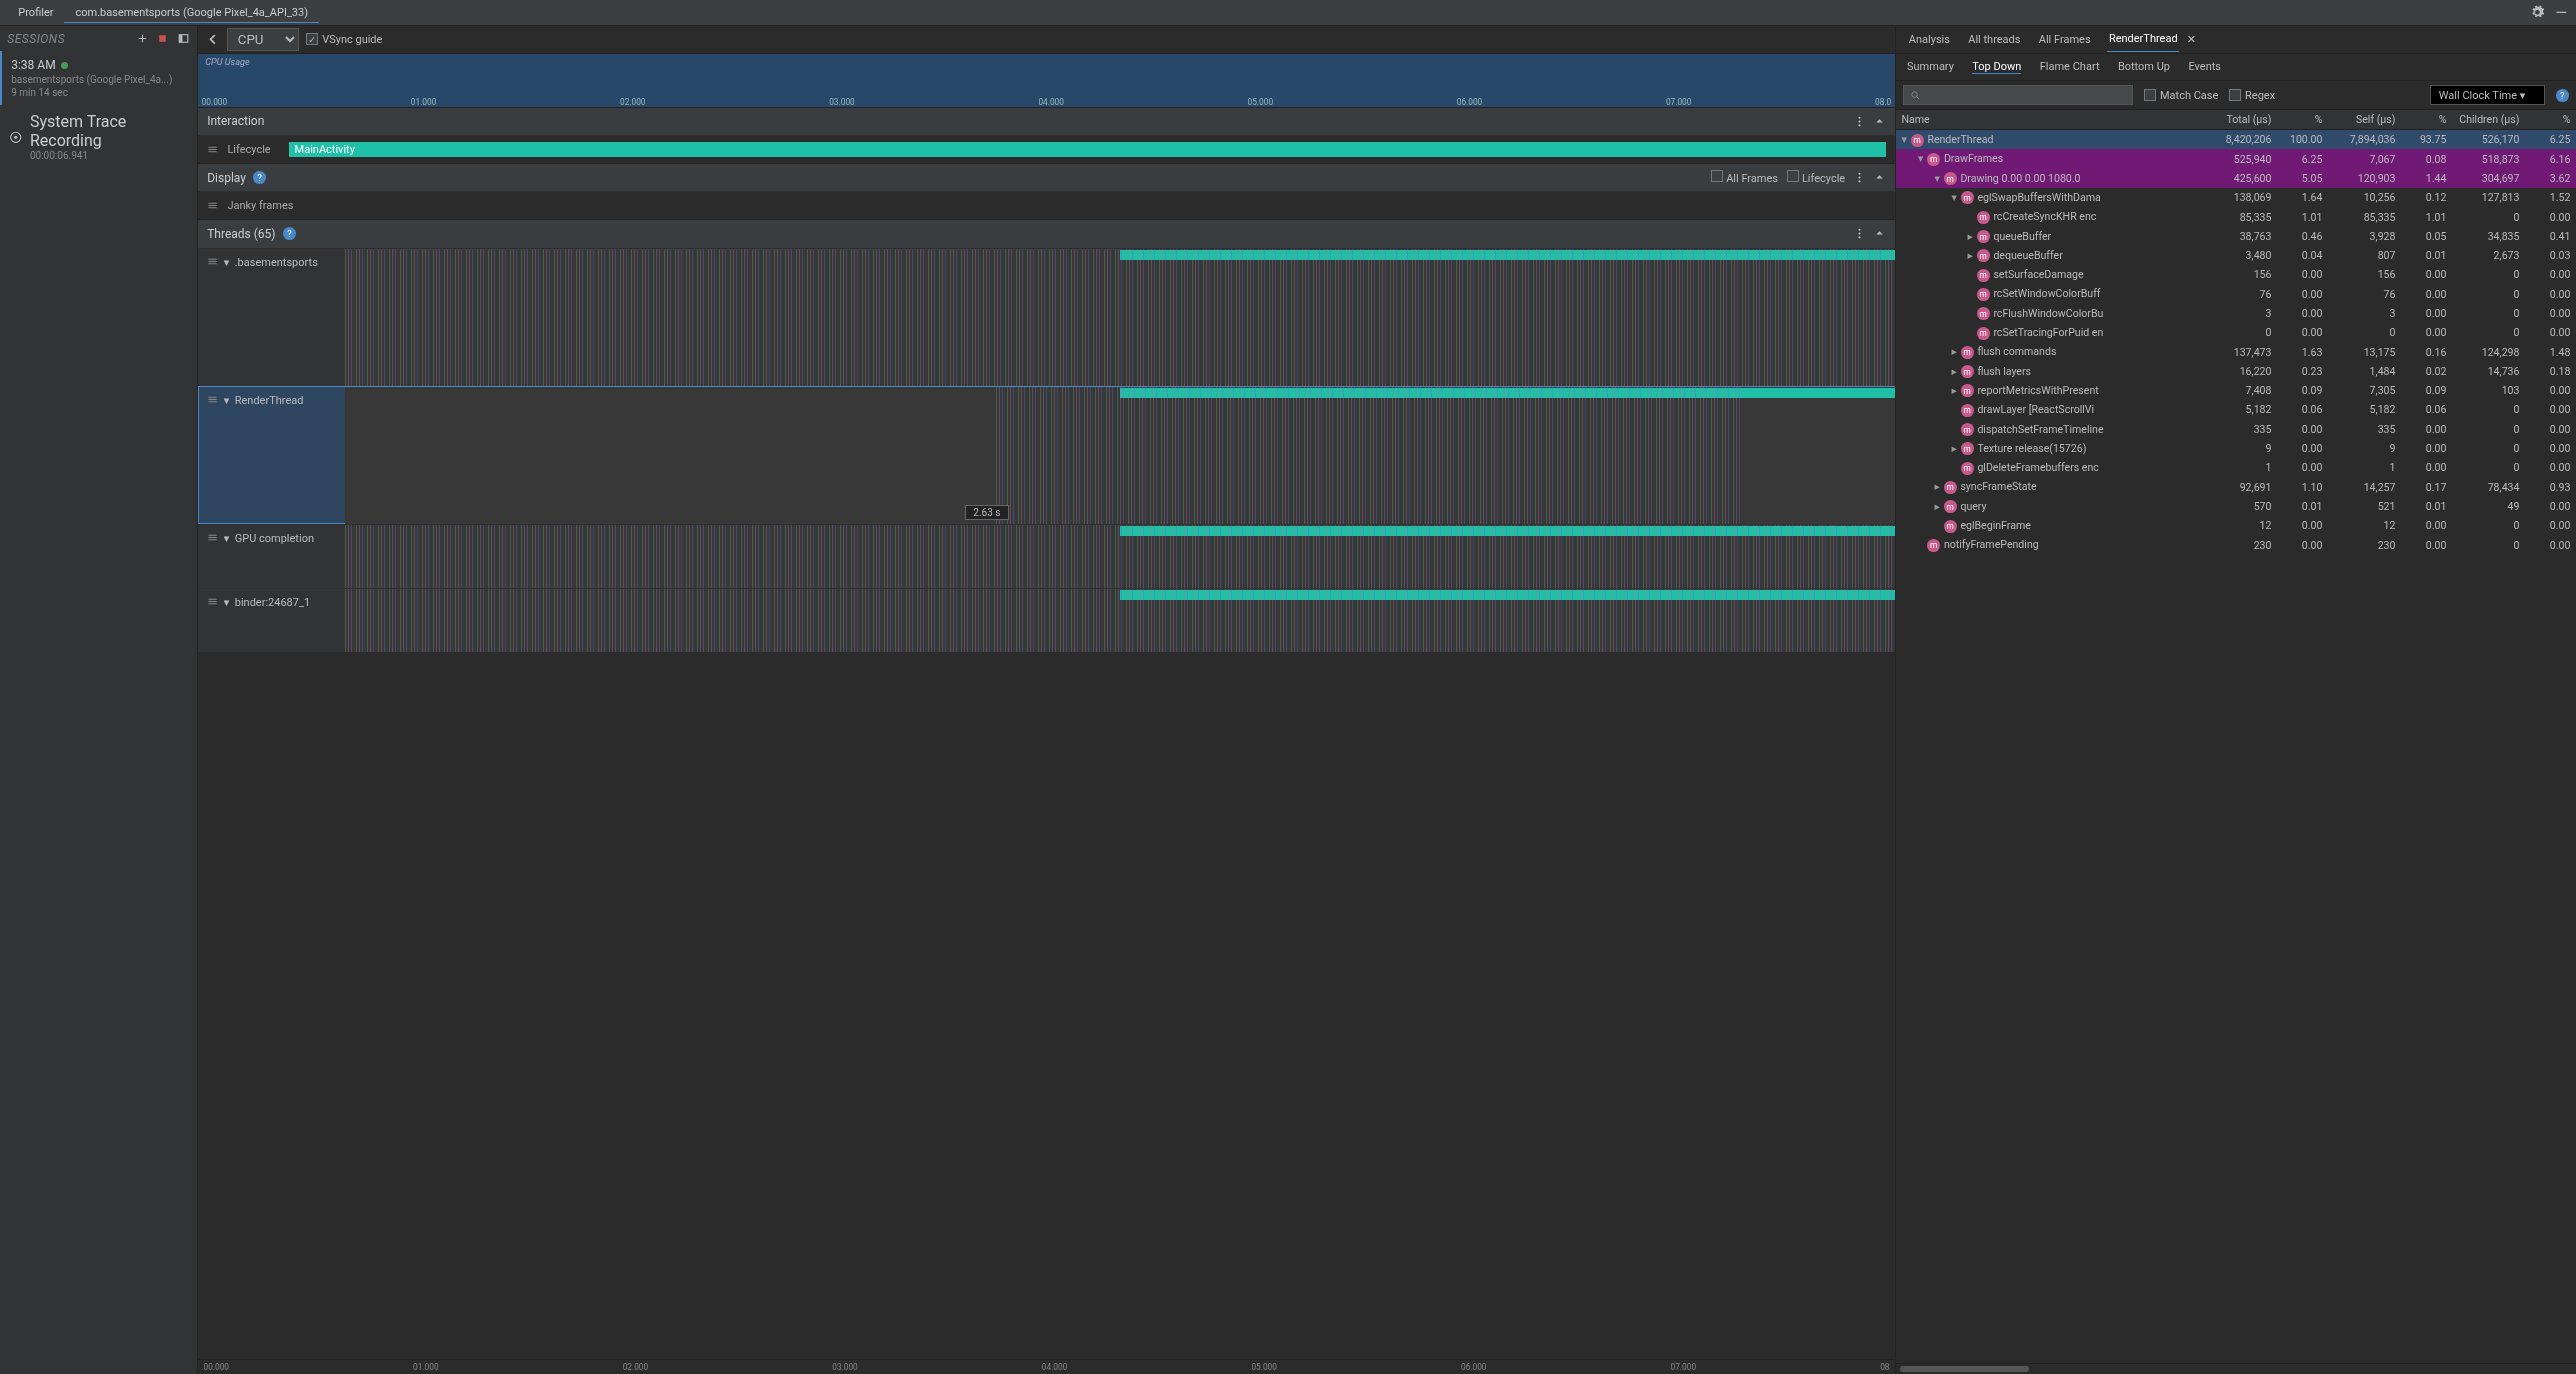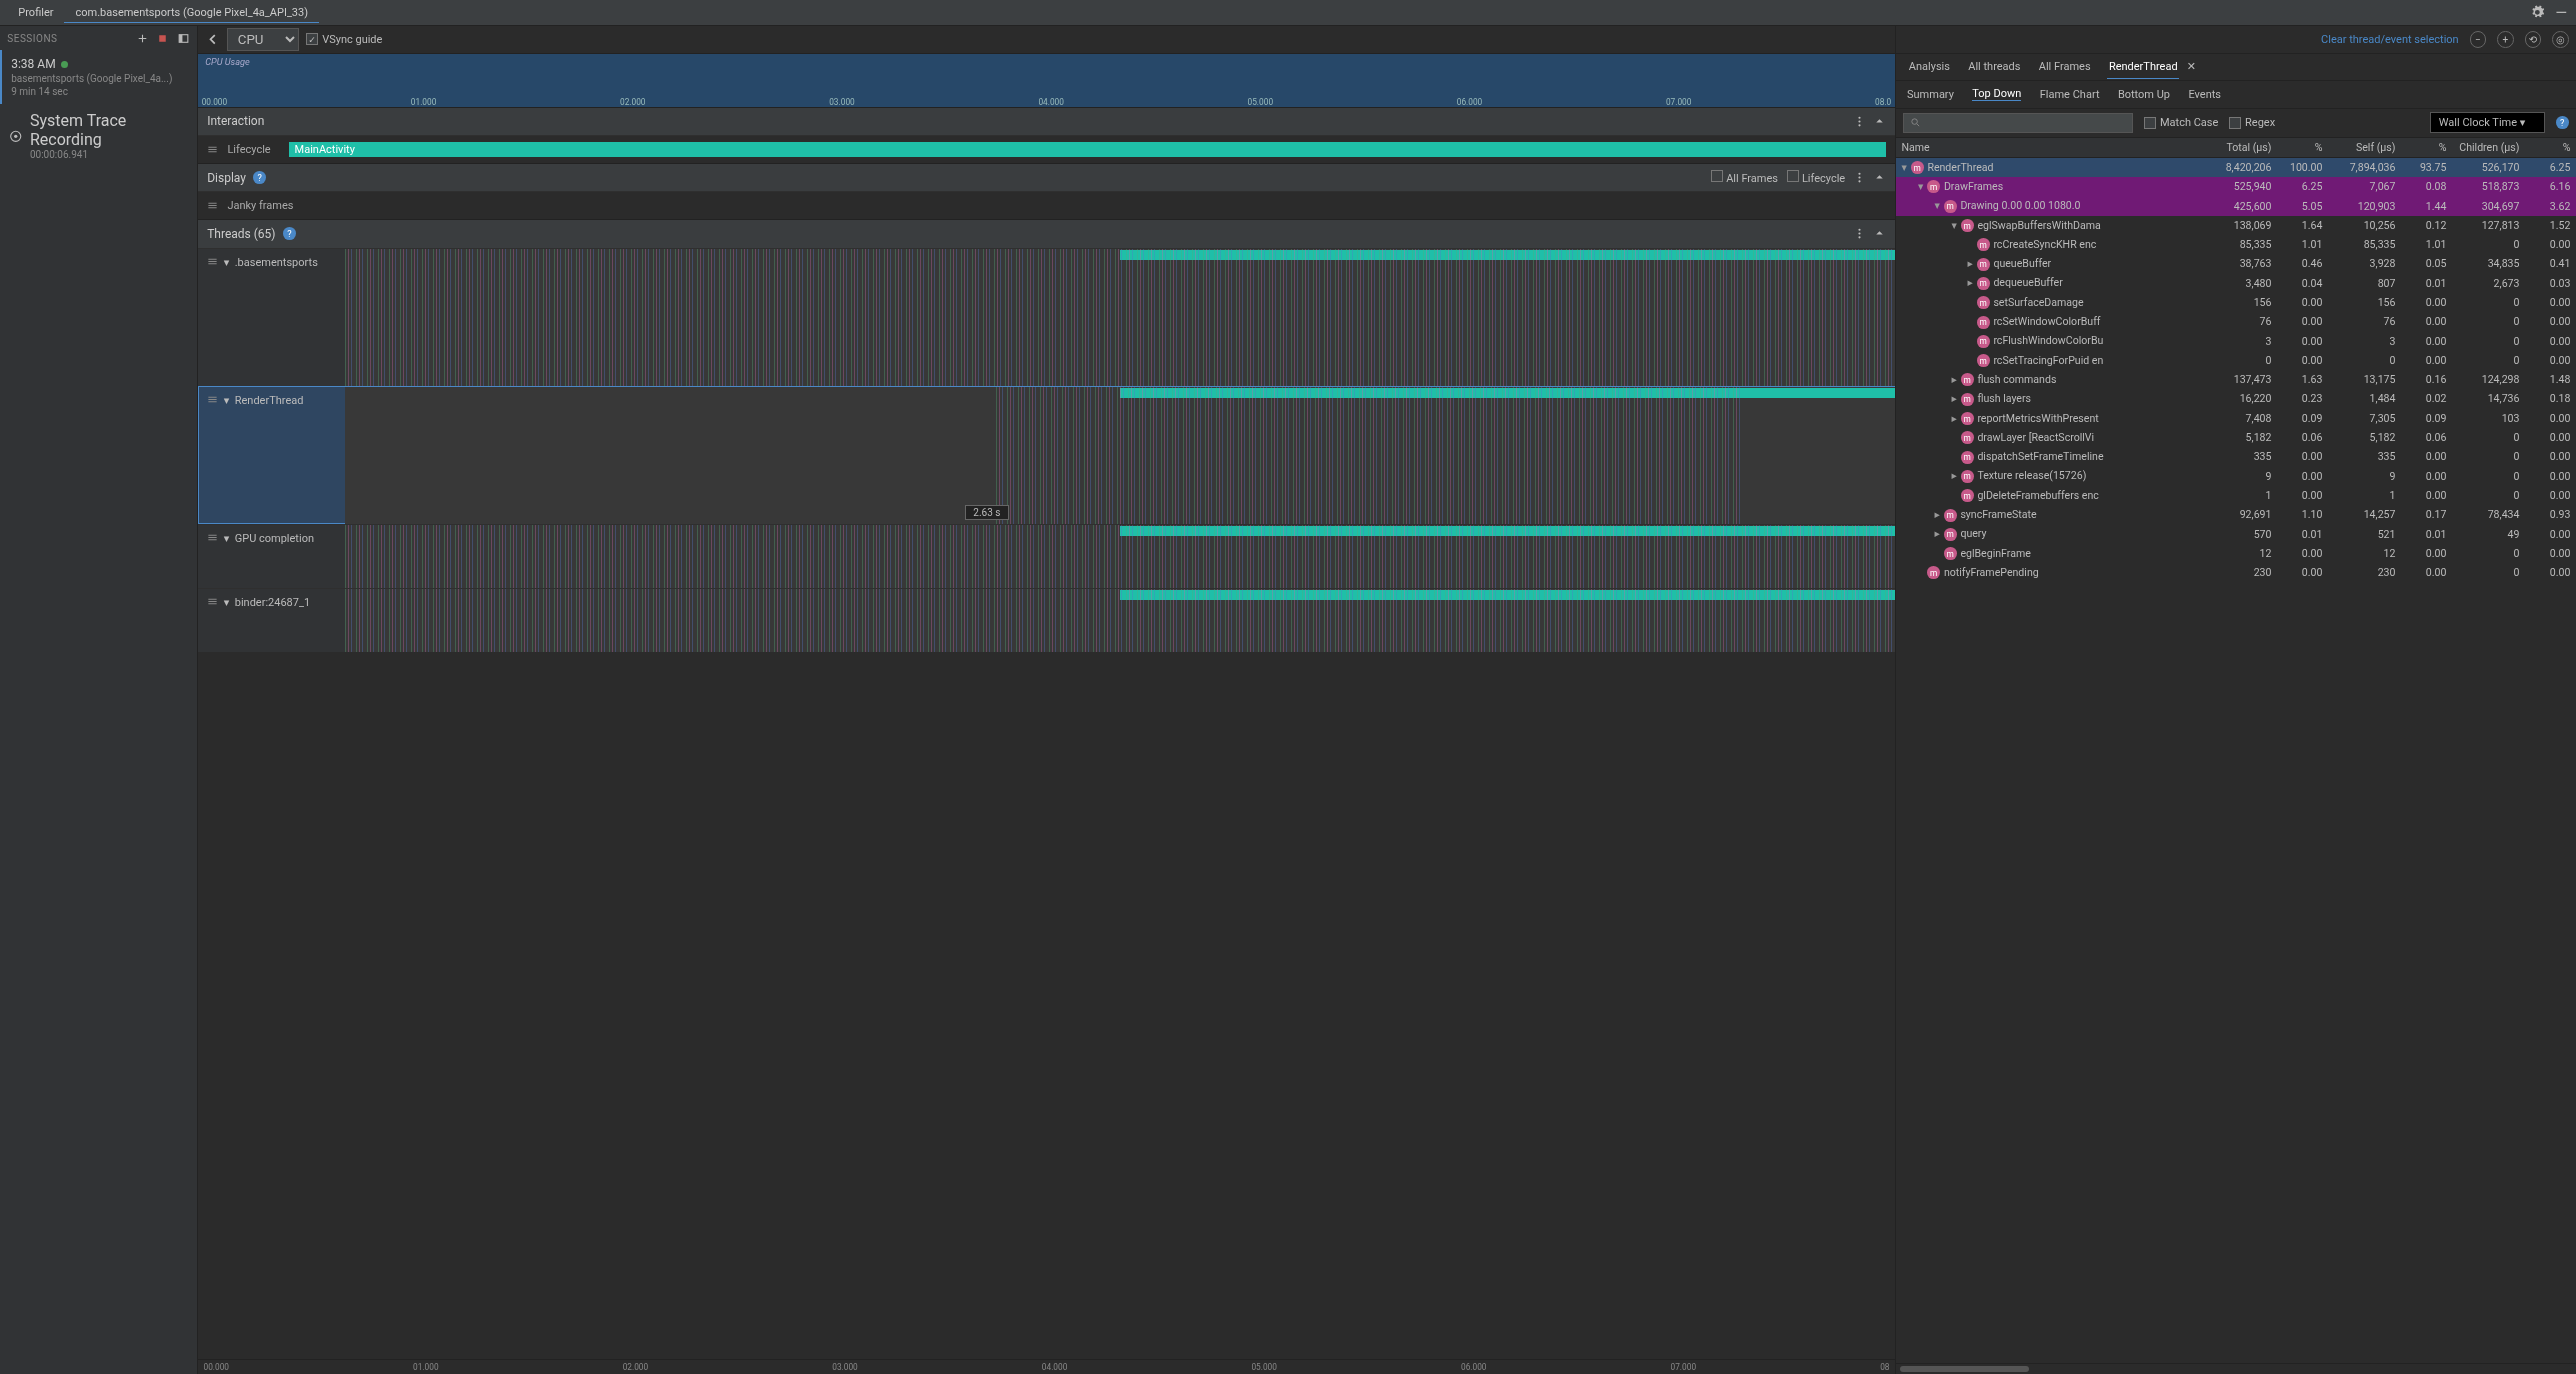--- a/index.html
+++ b/index.html
@@ -8,21 +8,21 @@
 
 .titlebar { display: flex; align-items: center; background: #3c3f41; height: 26px; padding: 0 7.3px; border-bottom: 0.9px solid #222; }
 .titlebar .tab { padding: 3.7px 11px; color: #ccc; }
 .titlebar .tab.active { border-bottom: 1.8px solid #4a88c7; }
 .titlebar .spacer { flex: 1; }
 .titlebar .icon { width: 14.7px; height: 14.7px; margin-left: 9.2px; fill: #bbb; cursor: pointer; }
 
 .main { flex: 1; display: flex; overflow: hidden; }
 
 .sessions { width: 198px; background: #313335; border-right: 0.9px solid #222; display: flex; flex-direction: column; }
-.sessions-hdr { display: flex; align-items: center; padding: 5.5px 7.3px; font-size: 10px; letter-spacing: 0.5px; color: #888; }
+.sessions-hdr { display: flex; align-items: center; padding: 5.5px 7.3px; font-size: 12px; letter-spacing: 0.5px; color: #888; font-style: italic; }
 .sessions-hdr .spacer { flex: 1; }
 .sessions-hdr .icon { width: 13px; height: 13px; margin-left: 7.3px; cursor: pointer; }
 .session { padding: 7.3px 9.2px; border-left: 2.8px solid #4a88c7; }
 .session .time { color: #ccc; font-size: 12px; display: flex; align-items: center; gap: 5.5px; }
 .dot-green { width: 7.3px; height: 7.3px; border-radius: 3.7px; background: #499c54; display: inline-block; }
 .session .sub { color: #888; font-size: 10px; margin-top: 1.8px; }
 .recording { display: flex; align-items: center; gap: 7.3px; padding: 7.3px 9.2px; }
 .rec-icon { width: 14.7px; height: 14.7px; fill: #bbb; }
 .rec-title { color: #ccc; font-size: 16px; }
 .rec-sub { color: #888; font-size: 10px; }
@@ -311,28 +311,20 @@
             <span>04.000</span>
             <span>05.000</span>
             <span>06.000</span>
             <span>07.000</span>
             <span>08</span>
           </div>
       </div>
     </div>
 
     <div class="right">
-      <div class="right-toolbar">
-        <div class="spacer"></div>
-        <span class="link-btn">Clear thread/event selection</span>
-        <span class="circ-btn">−</span>
-        <span class="circ-btn">+</span>
-        <span class="circ-btn">⟲</span>
-        <span class="circ-btn">◎</span>
-      </div>
       <div class="tabs" id="top-tabs">
           <div class="tab">Analysis</div>
           <div class="tab">All threads</div>
           <div class="tab">All Frames</div>
           <div class="tab active">RenderThread</div>
           <span class="close">✕</span>
         </div>
       <div class="subtabs" id="sub-tabs">
           <div class="tab">Summary</div>
           <div class="tab active">Top Down</div>

